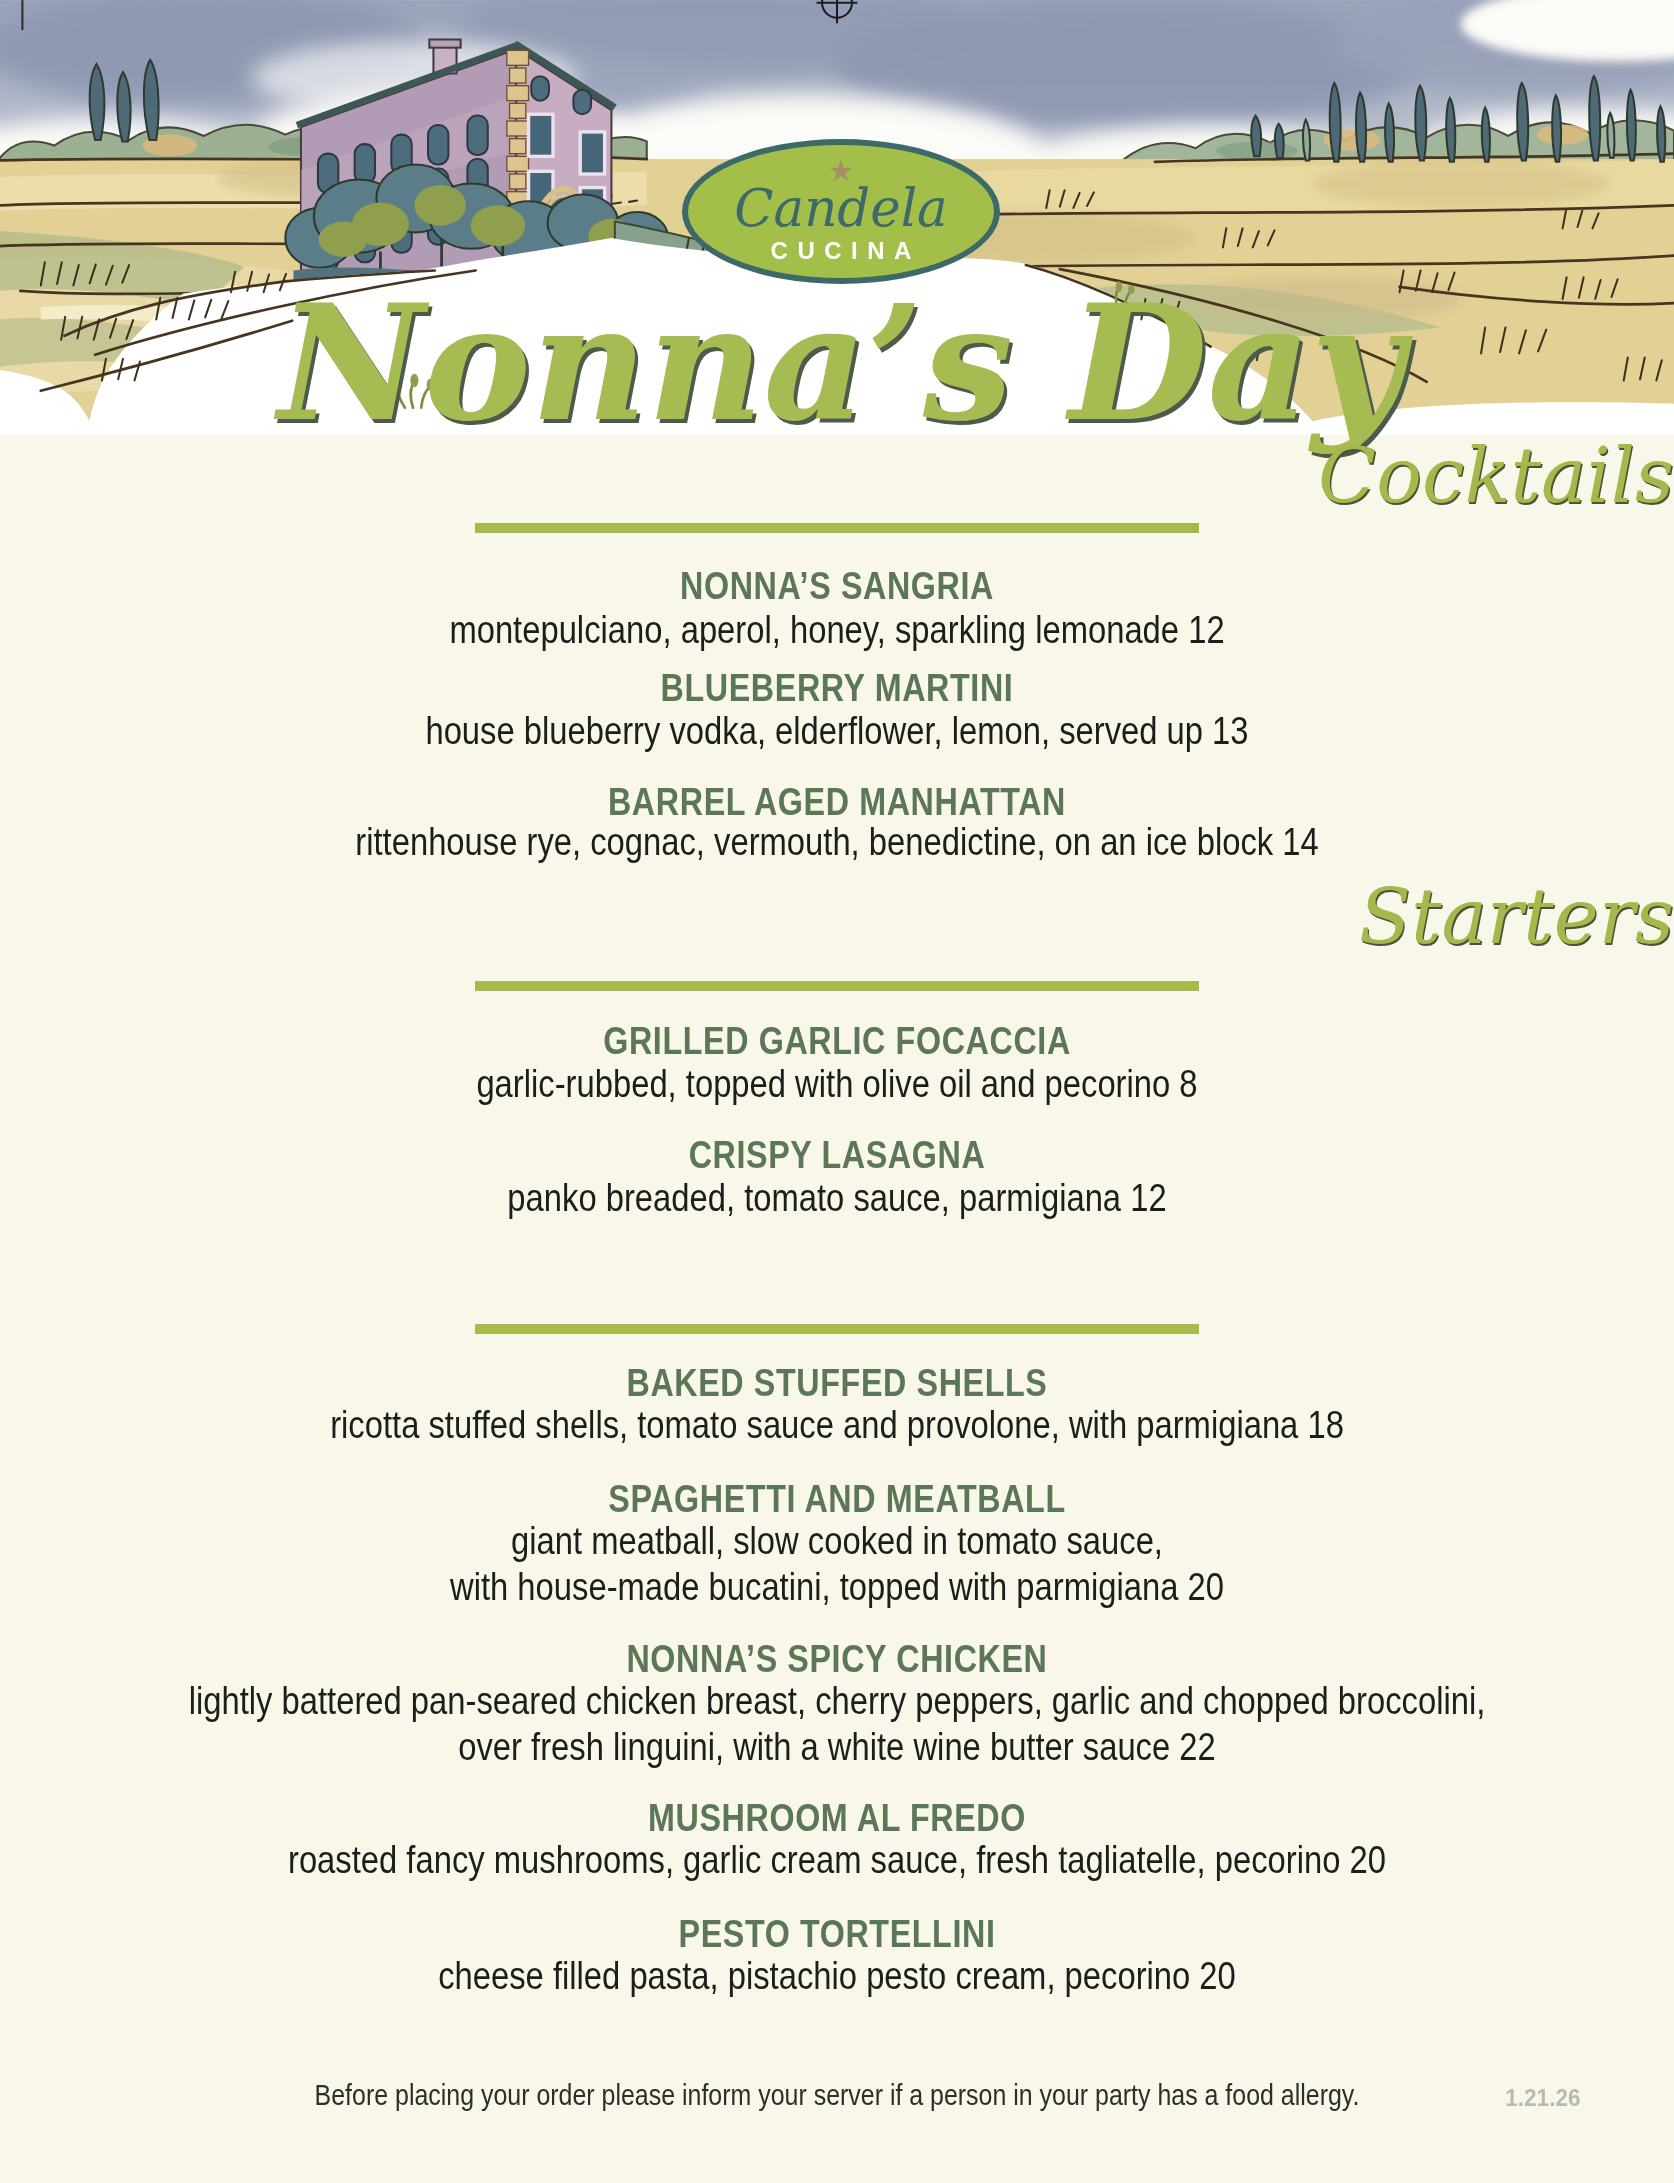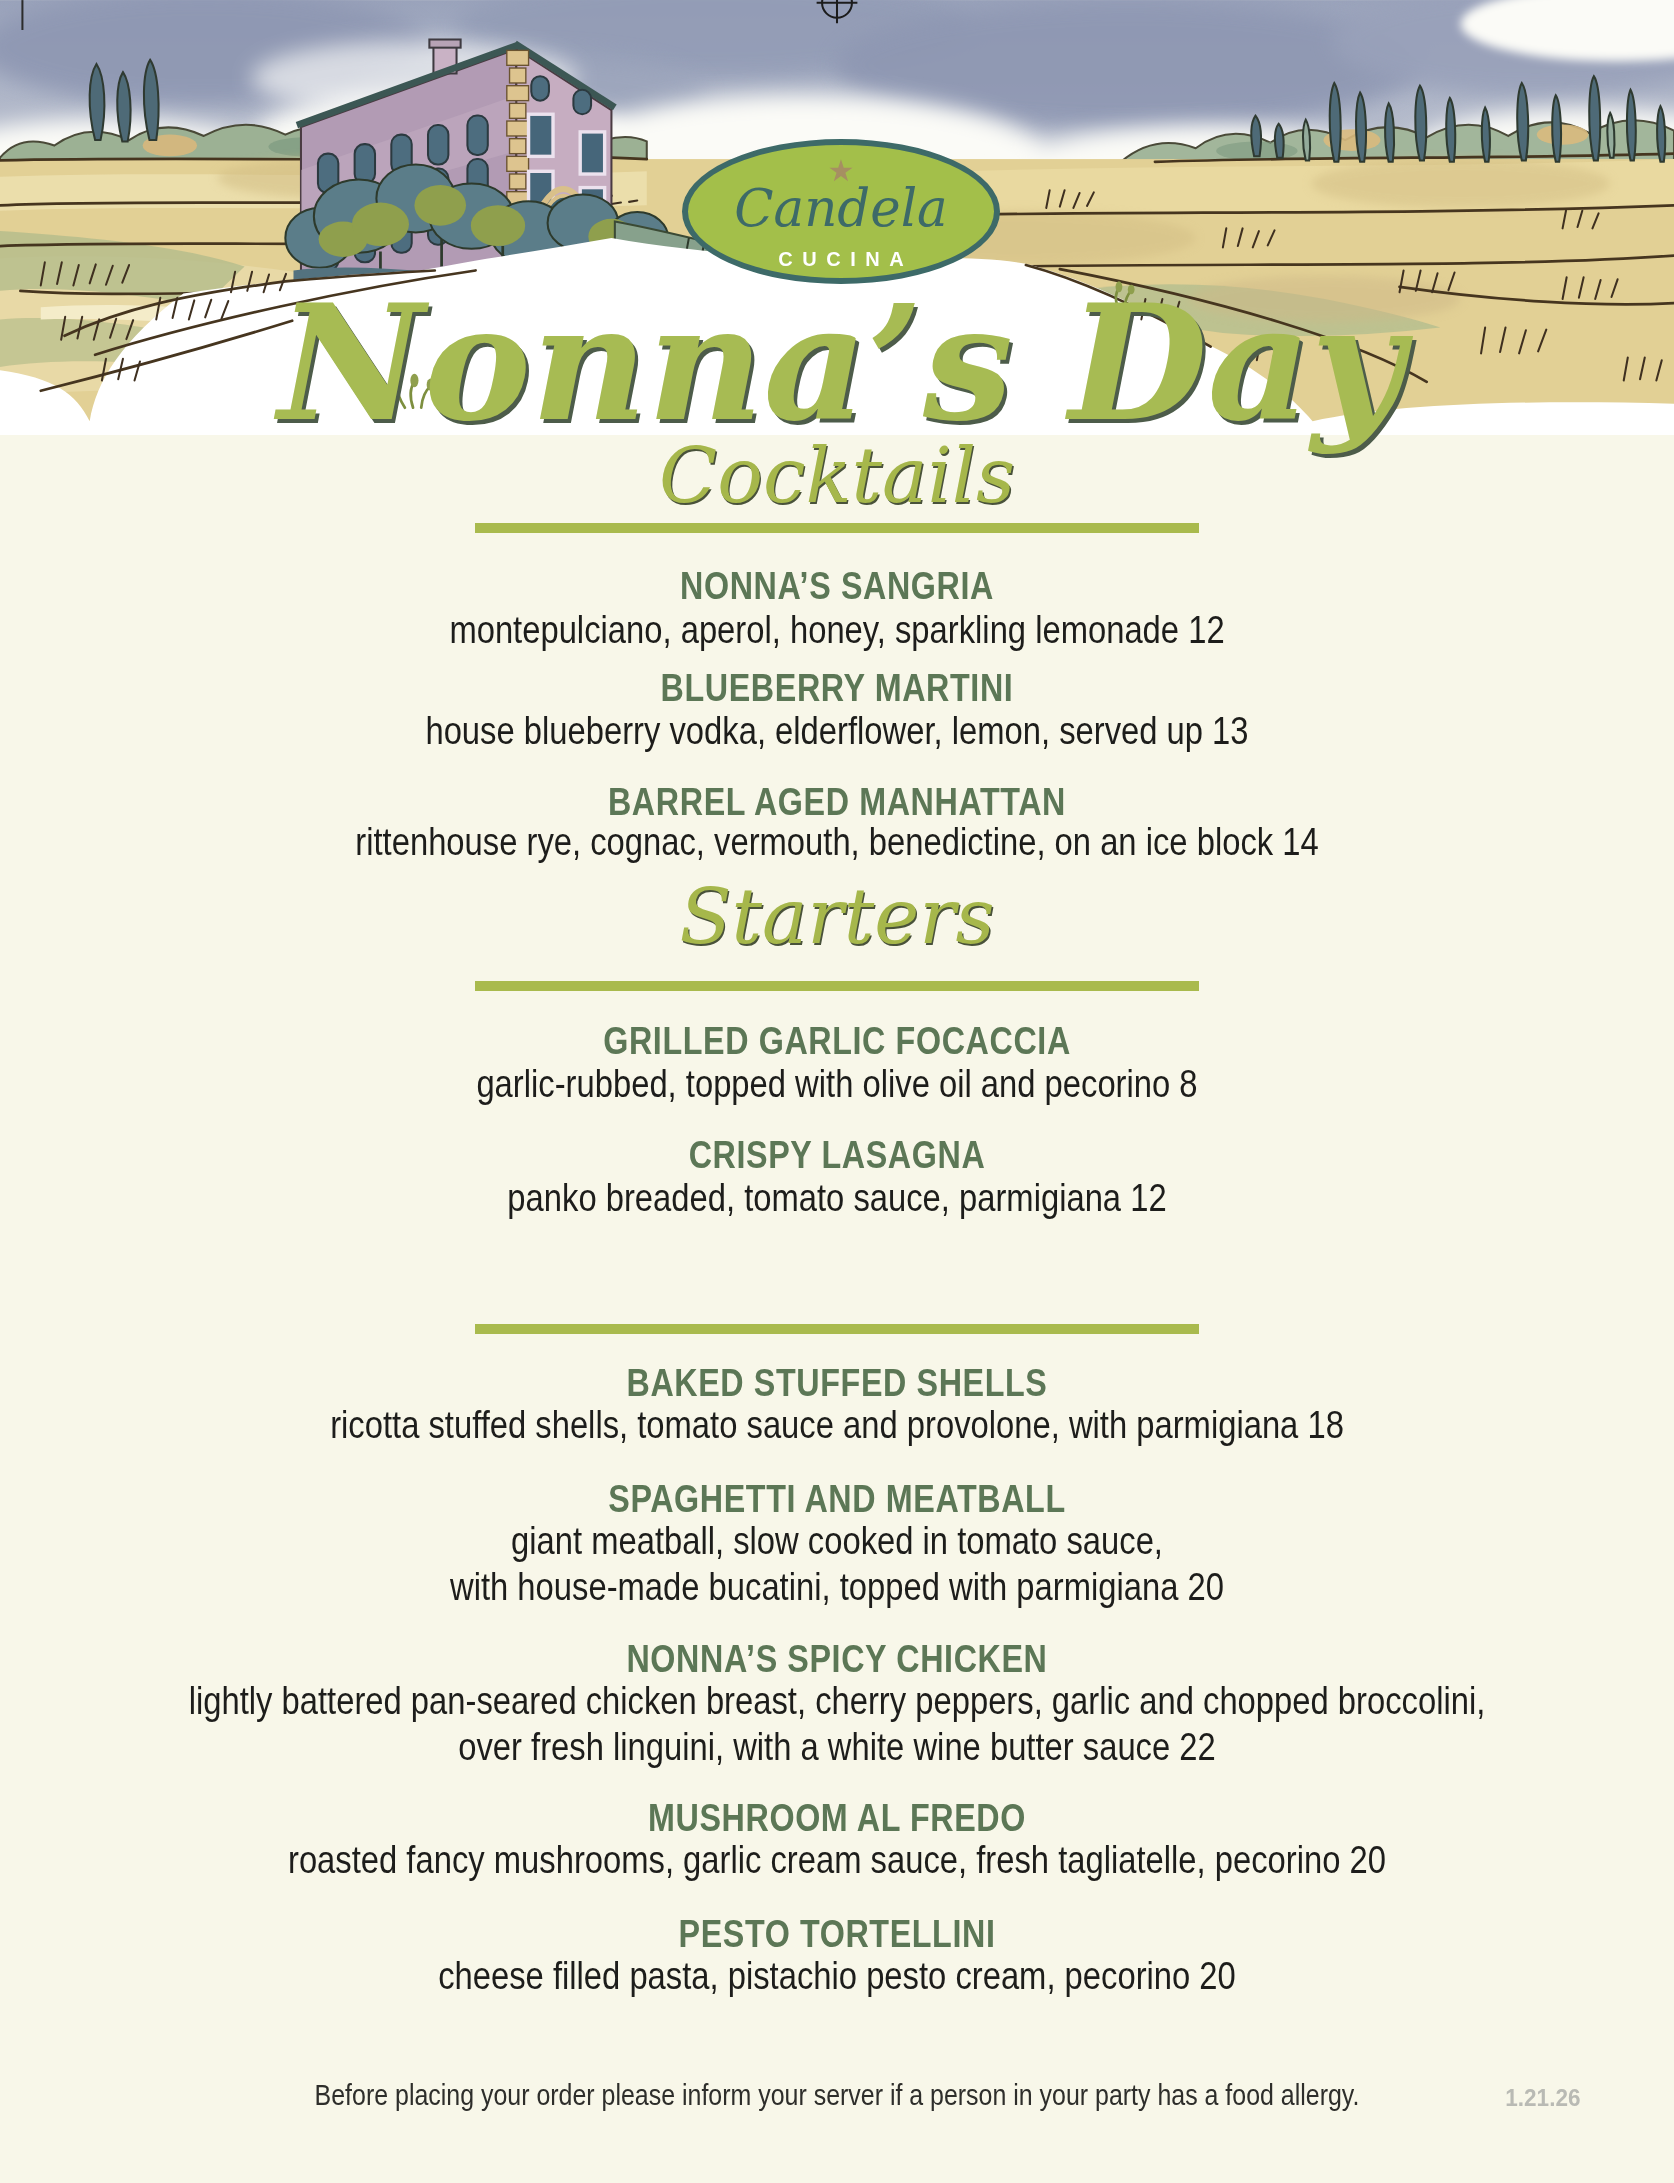--- a/index.html
+++ b/index.html
@@ -5,26 +5,26 @@
   html,body{margin:0;padding:0;background:#f8f7e9;}
   .page{position:relative;width:1674px;height:2183px;background:#f8f7e9;overflow:hidden;
         font-family:"Liberation Sans",sans-serif;}
   .hero{position:absolute;top:0;left:0;display:block;z-index:1;}
   
   .logo{position:absolute;left:682px;top:139px;width:318px;height:145px;box-sizing:border-box;
         background:#a3bf4a;border:6.1px solid #3d6a68;border-radius:50%;text-align:center;z-index:4;}
   .logo-star{font-size:30px;line-height:1;color:#a68f62;margin-top:11px;}
   .logo-name{font-family:"DejaVu Serif",serif;font-style:italic;font-size:53px;line-height:1;
              color:#3d6a68;margin-top:-5.4px;transform:scaleX(.97);}
-  .logo-sub{font-size:20px;font-weight:bold;color:#ffffff;letter-spacing:9.5px;padding-left:9.5px;margin-top:14px;}
+  .logo-sub{font-size:24px;font-weight:bold;color:#ffffff;letter-spacing:9.5px;padding-left:9.5px;margin-top:3px;}
   
   .main-title{position:absolute;left:0;width:100%;text-align:center;margin:4px;line-height:1;z-index:3;
               font-family:"DejaVu Serif",serif;font-style:italic;font-weight:bold;font-size:160px;
               color:#a7bb53;text-shadow:3.4px 4.1px 0 #4d5c4a;}
-  .script{position:absolute;left:0;width:100%;text-align:center;margin:0;line-height:1;z-index:3;
+  .script{position:absolute;left:0;width:100%;text-align:right;margin:0;line-height:1;z-index:3;
           font-family:"DejaVu Serif",serif;font-style:italic;font-weight:normal;font-size:76px;
           color:#a6b74b;text-shadow:1.4px 2px 0 #49523a;}
   .rule{position:absolute;left:475px;width:724px;height:9.5px;background:#a9ba4d;z-index:3;}
   .iname{position:absolute;left:0;width:100%;text-align:center;margin:0;line-height:1;z-index:3;
          font-weight:bold;font-size:38px;letter-spacing:0.7px;color:#5c7756;transform:scaleX(.85);}
   .idesc{position:absolute;left:0;width:100%;text-align:center;margin:0;line-height:1;z-index:3;
          font-size:39px;color:#1d1d1b;transform:scaleX(.84);}
   .footer-note{position:absolute;left:0;width:100%;text-align:center;margin:0;line-height:1;z-index:3;
          font-size:29px;color:#2e2e2b;transform:scaleX(.86);}
   .footer-date{position:absolute;right:90px;margin:0;line-height:1;z-index:3;

